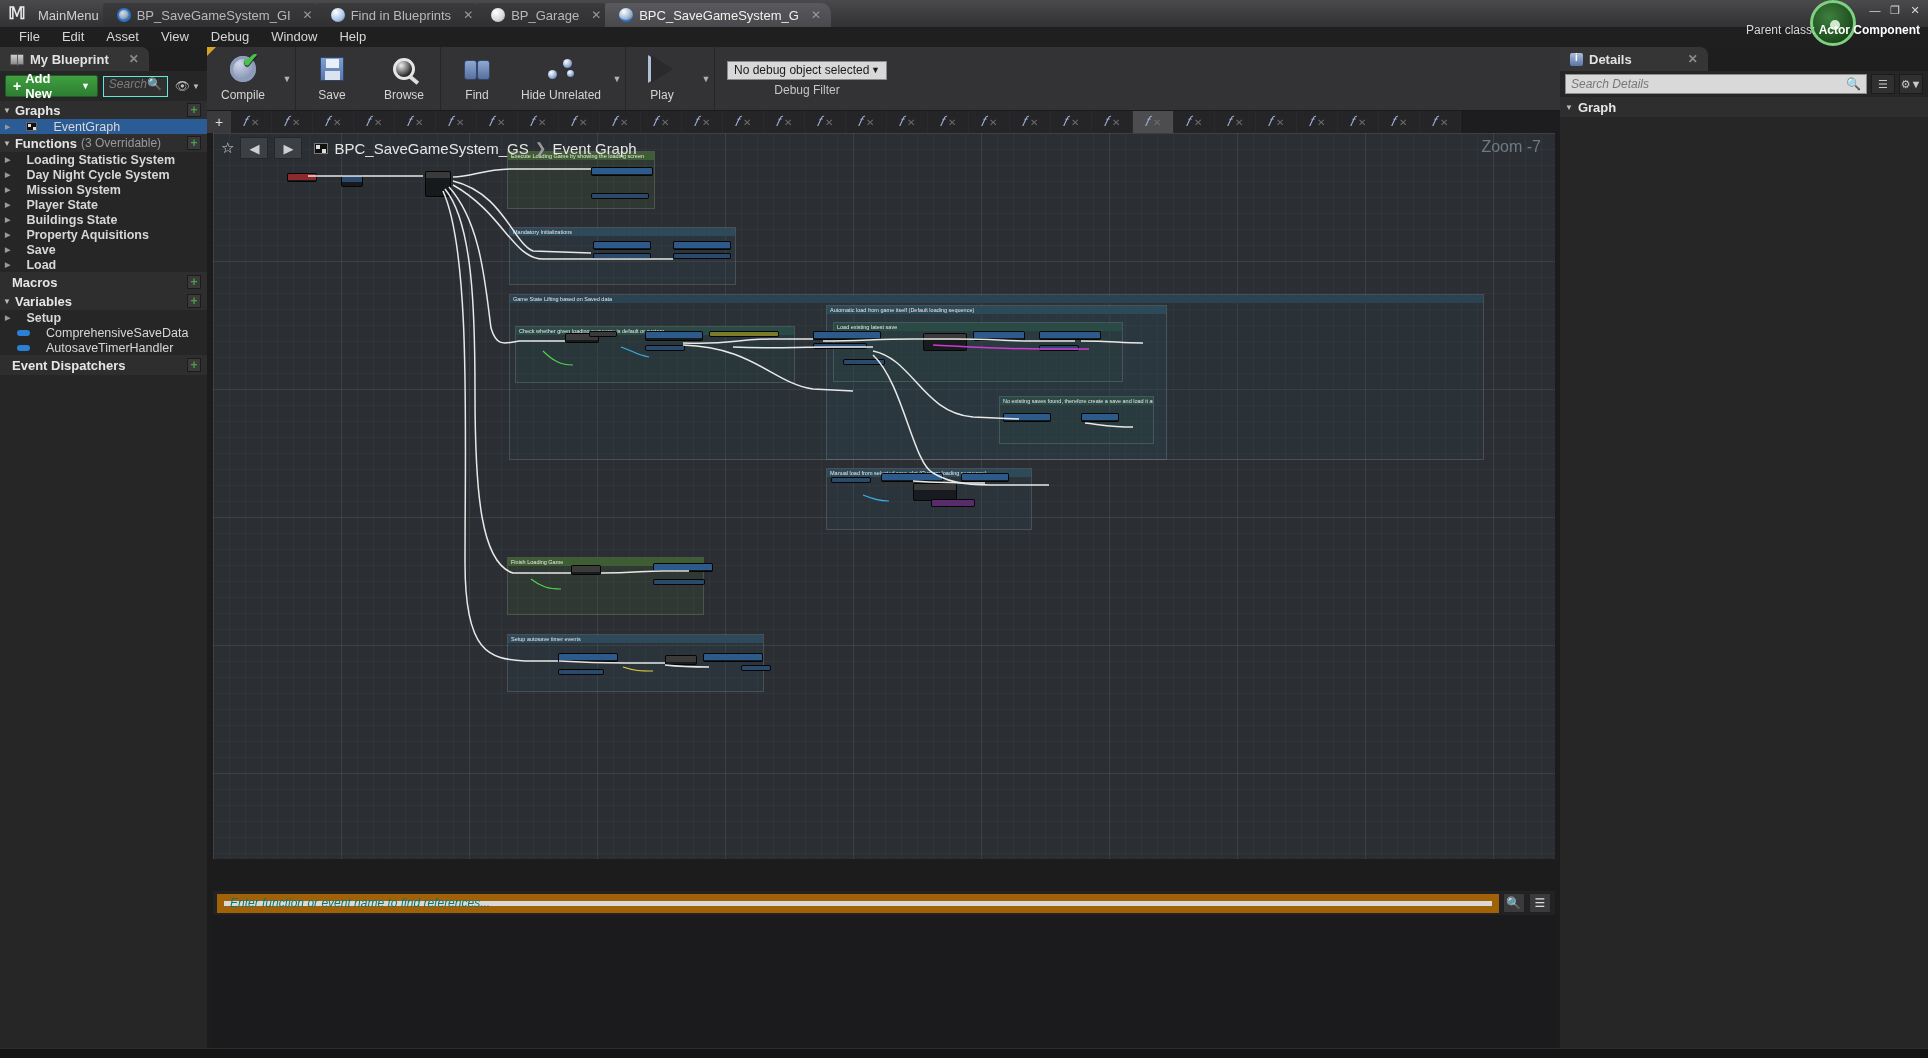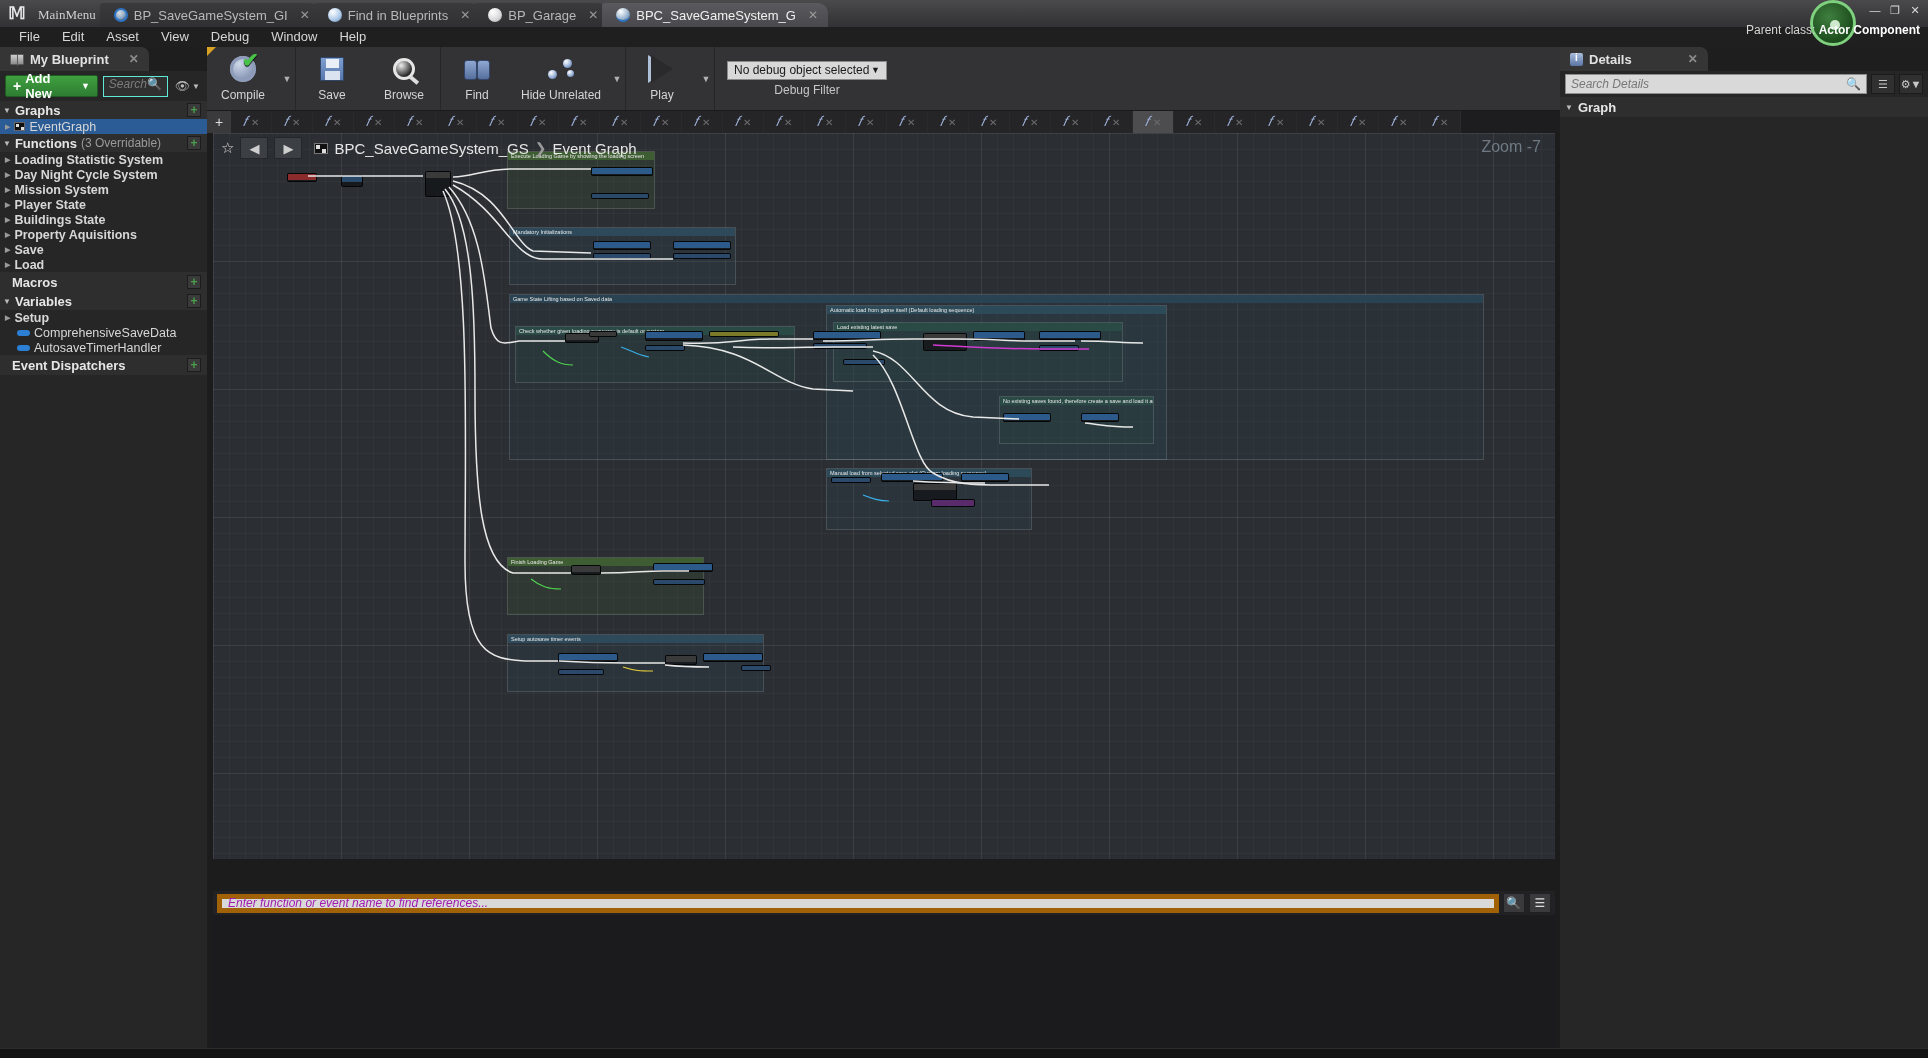--- a/index.html
+++ b/index.html
@@ -24,21 +24,21 @@
   }
   .tab {
     height:24px; display:flex; align-items:center; gap:6px;
     padding:0 10px 0 14px; margin-right:-6px;
     border-top-left-radius:3px; border-top-right-radius:10px;
     font-size:13px; color:#cfcfcf; white-space:nowrap;
     position:relative;
   }
   .tab.inactive { background:linear-gradient(180deg,#3a3a3d,#303033); color:#b8b8b8; }
   .tab.active   { background:linear-gradient(180deg,#5a5a5e,#49494d); color:#f0f0f0; }
-  .tab.first    { background:transparent; padding-left:4px;font-family:Liberation Serif, serif; }
+  .tab.first    { background:transparent; padding-left:4px; }
   .tab .tabicon { width:14px; height:14px; border-radius:50%; flex:0 0 auto; }
   .ti-gi   { background:radial-gradient(circle at 35% 30%, #dcdcdc, #8aa8c8 55%, #27384d 100%); border:2px solid #2d74c4;}
   .ti-find { background:radial-gradient(circle at 35% 30%, #ffffff, #a9c6e6 60%, #53749a 100%); }
   .ti-gar  { background:radial-gradient(circle at 35% 30%, #ffffff, #d7d7d7 60%, #9a9a9a 100%); }
   .ti-gs   { background:radial-gradient(circle at 35% 30%, #ffffff, #9ab4cf 60%, #4a6a88 100%); border-bottom:2px solid #2d74c4;}
   .tab .x { color:#9a9a9a; font-size:12px; margin-left:6px; }
   .win-btns { position:absolute; right:4px; top:2px; display:flex; gap:2px; }
   .win-btns div { width:18px; height:16px; color:#d8d8d8; font-size:11px; text-align:center; line-height:16px; }
 
   
@@ -76,21 +76,21 @@
   .searchbox .mag { margin-left:auto; font-size:12px; color:#c9c9c9; font-style:normal;}
   .eyebtn { display:flex; align-items:center; gap:2px; color:#bdbdbd; font-size:12px; padding:0 2px;}
 
   .sec-head {
     height:18px; display:flex; align-items:center; gap:4px; padding-left:3px;
     background:#2e2e2e; font-weight:bold; font-size:13px; color:#e6e6e6;
   }
   .sec-head .sub { font-weight:normal; color:#9a9a9a; font-size:12px; }
   .tri { font-size:8px; color:#bbb; display:inline-block; }
   .row {
-    height:15px; display:flex; align-items:center; gap:4px; padding-left:5px;
+    height:15px; display:flex; align-items:center; gap:16px; padding-left:5px;
     font-size:12.5px; color:#d7d7d7;
   }
   .row.selected { background:#2c5c96; }
   .row .tri { font-size:7px; color:#9a9a9a; }
   .eg-icon { width:11px; height:9px; background:#111; position:relative; border:1px solid #666;}
   .eg-icon:before{content:"";position:absolute;left:1px;top:1px;width:3px;height:3px;background:#ddd;}
   .eg-icon:after{content:"";position:absolute;left:6px;top:4px;width:3px;height:3px;background:#ddd;}
   .var-pill { width:13px; height:6px; border-radius:3px; background:#2b7fd4; margin-left:12px; }
   .row.func { font-weight:bold; }
   .sec-plain { height:20px; display:flex; align-items:center; padding-left:12px; background:#2e2e2e; font-weight:bold; font-size:13px; color:#e6e6e6;}
@@ -184,21 +184,21 @@
   .node .nb { height:calc(100% - 6px); }
   svg.wires { position:absolute; left:0; top:0; width:100%; height:100%; z-index:2; pointer-events:none;}
 
   
   .bottomtabs { position:absolute; left:213px; top:869px; width:1342px; height:22px; display:flex; align-items:stretch;}
   .btab { display:flex;align-items:center;gap:6px;padding:0 14px; font-size:13px; color:#cfcfcf; background:#2b2b2d; border-top-right-radius:7px;}
   .btab.sel { background:#3b3b3e; color:#f0f0f0;}
   .bicon { width:13px;height:13px;border-radius:2px;background:linear-gradient(180deg,#8fa9d2,#4d6490); }
   .bicon.mag { border-radius:50%; background:radial-gradient(circle at 35% 30%,#fff,#9fb3dc 60%,#4d6490);}
   .findbar { position:absolute; left:213px; top:891px; width:1342px; height:24px; background:#222224; display:flex; align-items:center; padding:0 4px; gap:4px;}
-  .findinput { flex:1; height:19px; background:#d9d9d9; color:#a21caf; font-size:12px; font-style:italic; display:flex; align-items:center; padding:0 6px; border:5px solid #a16207;}
+  .findinput { flex:1; height:19px; background:#d9d9d9; color:#0f766e; font-size:12px; font-style:italic; display:flex; align-items:center; padding:0 6px; border:7px solid #a16207;}
   .fbtn { width:22px;height:20px;background:#3a3a3c;border:1px solid #202022;display:flex;align-items:center;justify-content:center;color:#dcdcdc;font-size:12px;}
   .resultsarea { position:absolute; left:213px; top:915px; width:1342px; height:143px; background:#1b1b1d;}
 
   
   .rightpanel { position:absolute; left:1560px; top:47px; width:368px; height:1011px; background:#262626;}
   .rp-tabrow { height:24px; background:#1e1e1e; display:flex; align-items:center;}
   .rp-tab { height:24px; display:flex; align-items:center; gap:6px; padding:0 10px; background:#353535; font-size:13px; color:#e2e2e2; font-weight:bold; border-top-right-radius:8px;}
   .rp-tab .x { color:#8c8c8c; font-size:12px; margin-left:50px;}
   .det-icon { width:13px;height:13px;border-radius:2px;background:linear-gradient(180deg,#aabddd,#5a74a4); position:relative;}
   .det-icon:after{content:"i";position:absolute;left:5px;top:-1px;font-size:10px;color:#fff;font-weight:bold;}

